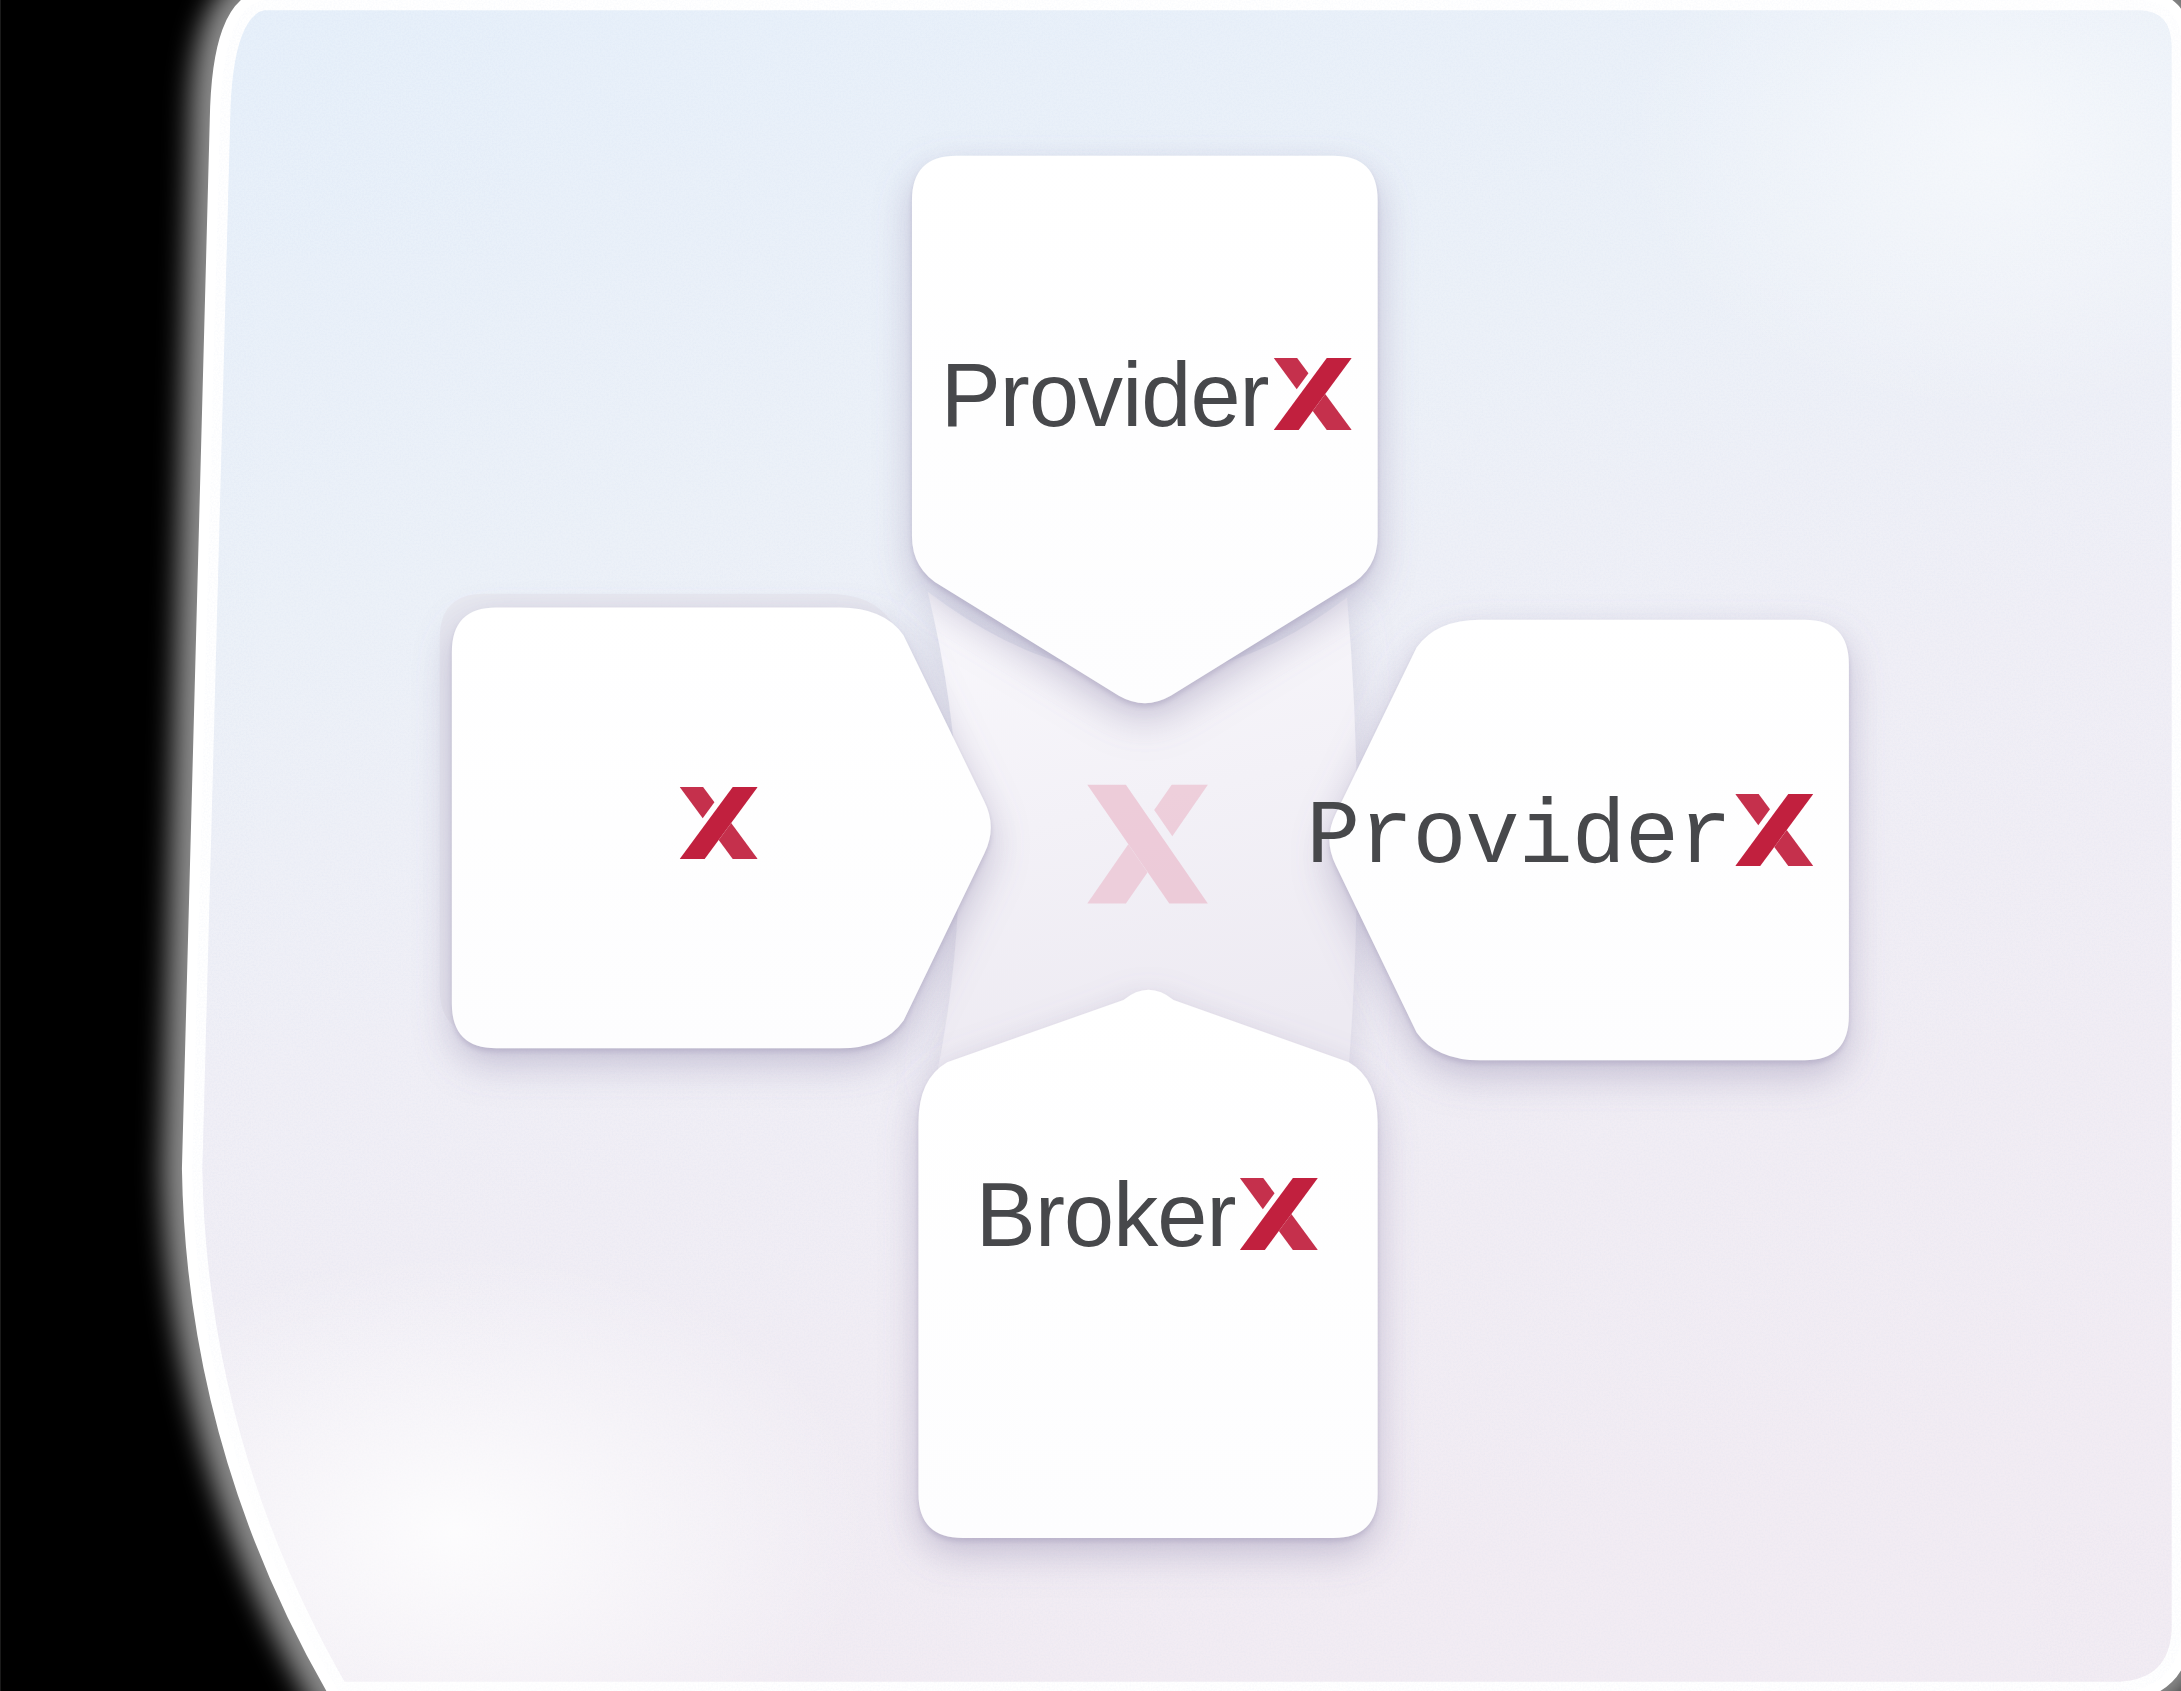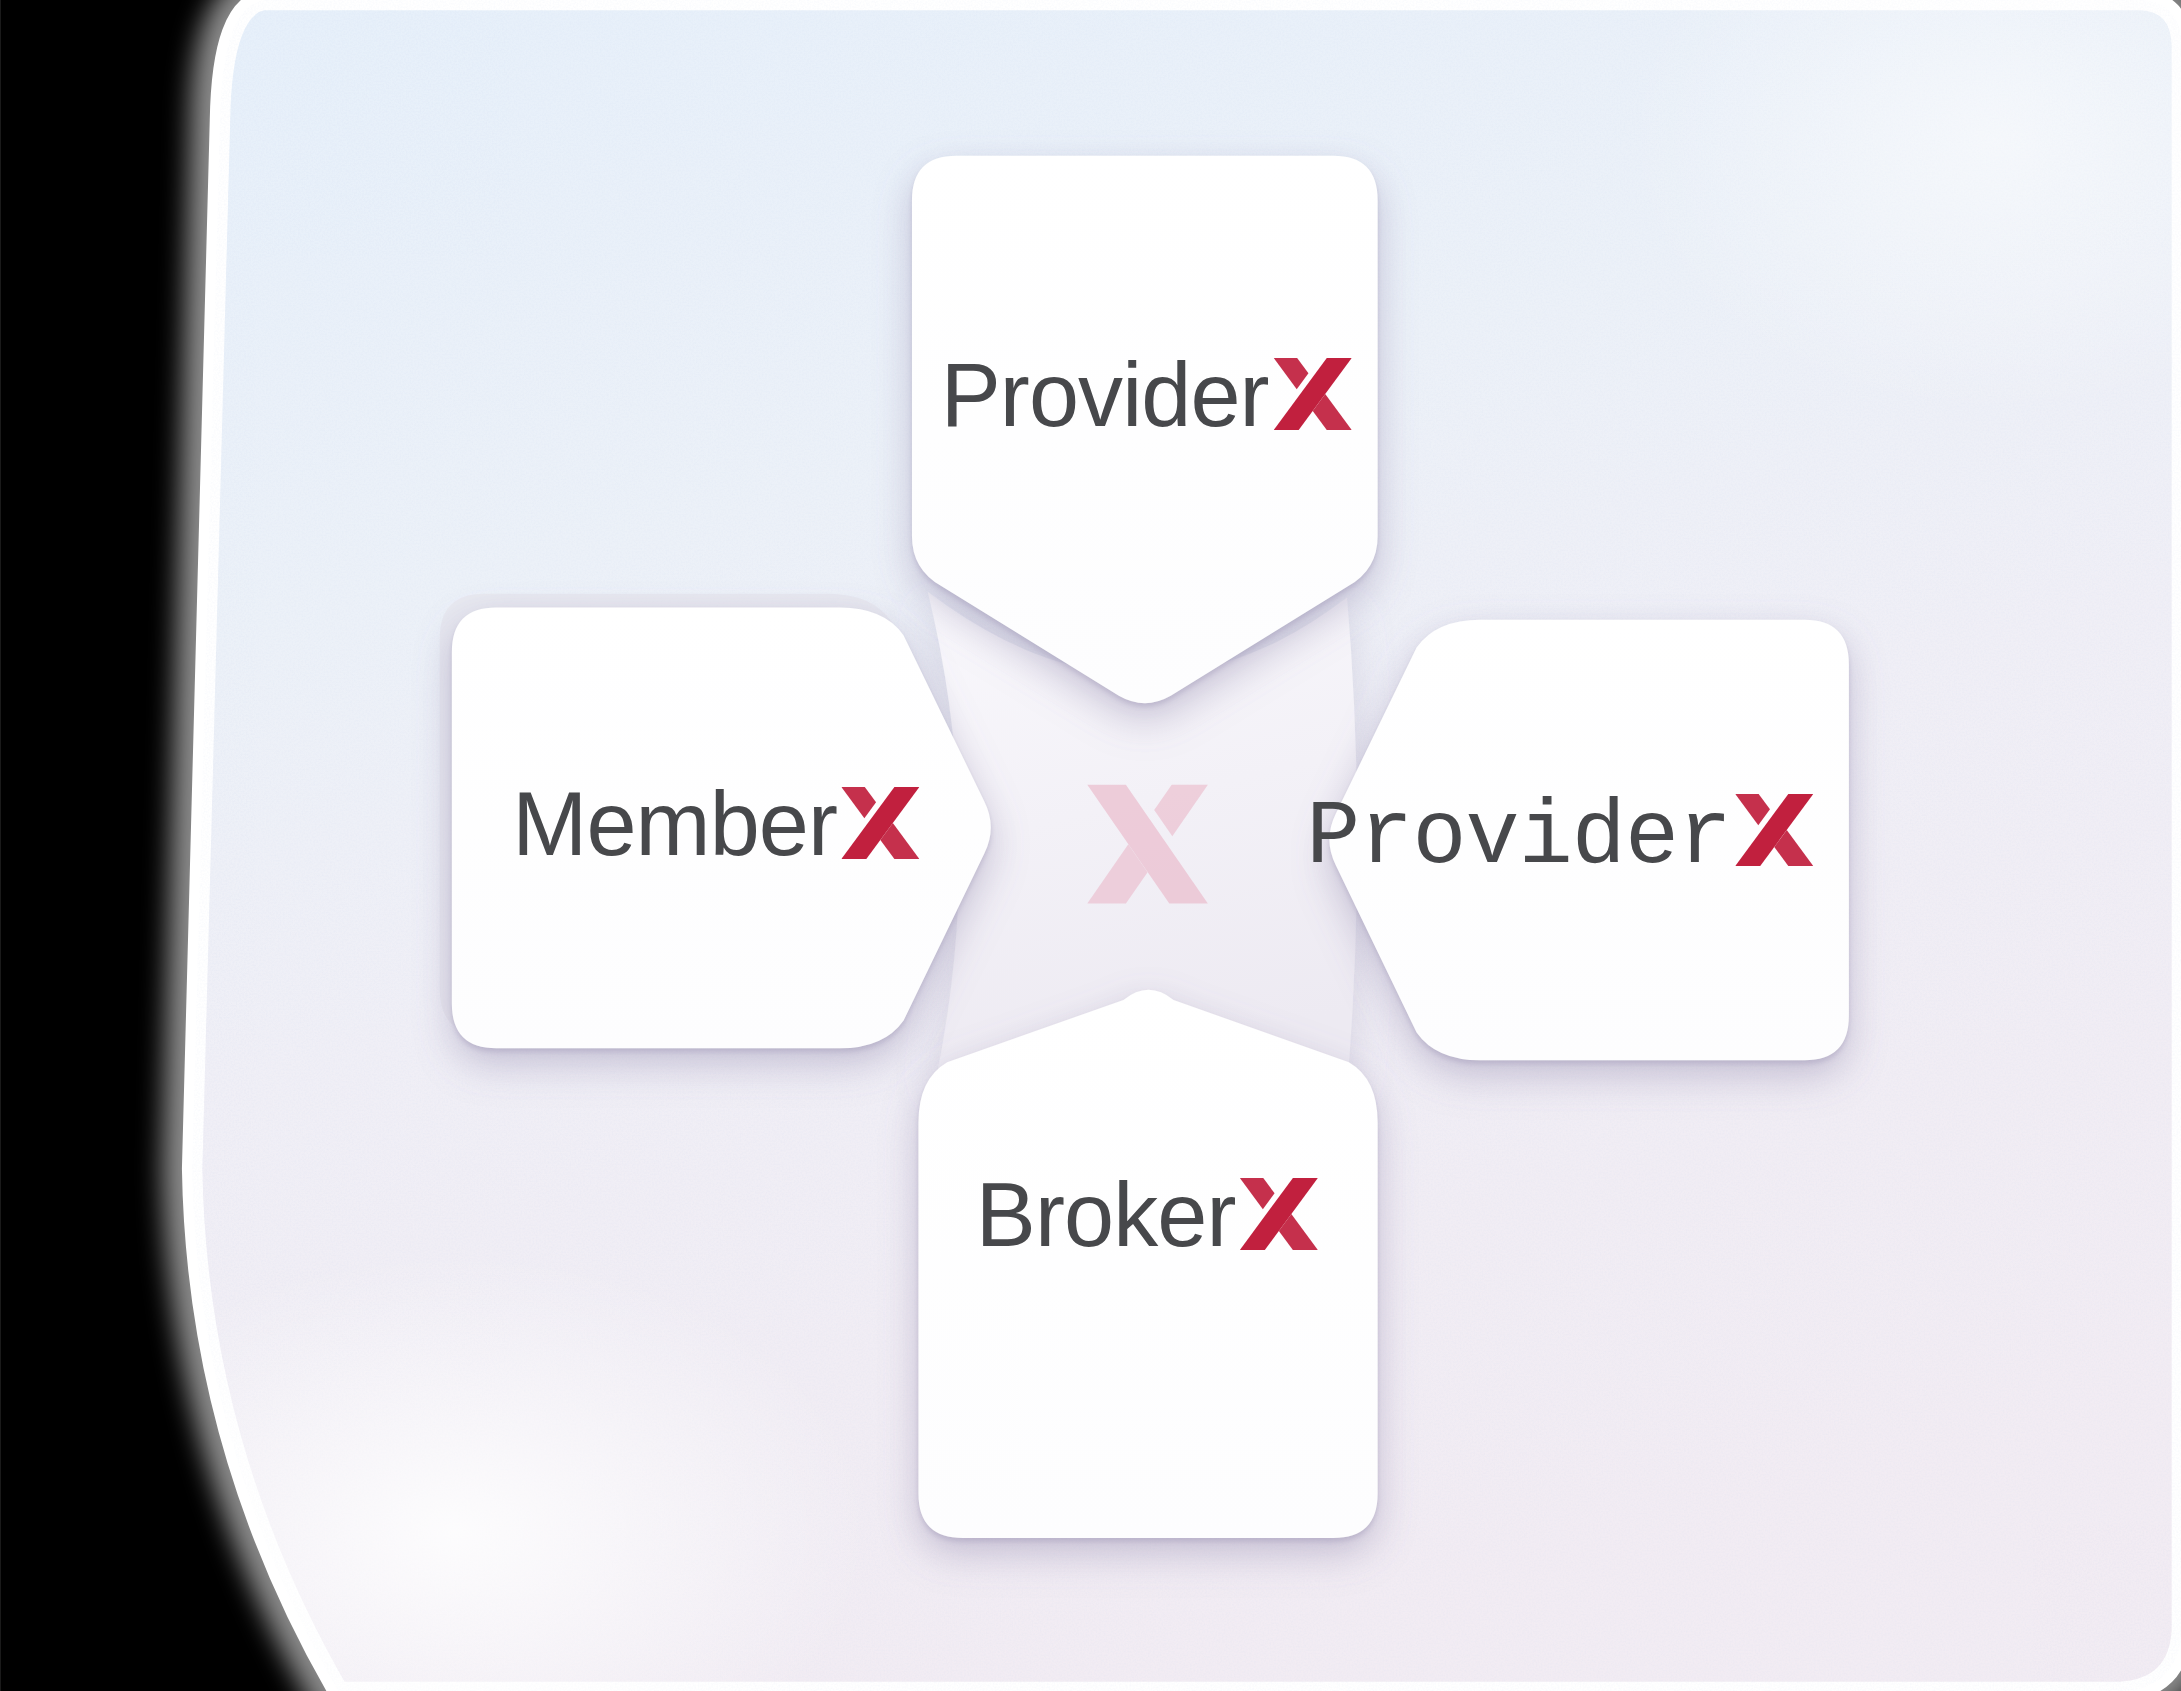--- a/index.html
+++ b/index.html
@@ -120,21 +120,21 @@
     <path d="M 990,1610 L 990,1210 Q 990,1163 1021,1145 L 1211,1078 Q 1238,1056 1265,1078 L 1454,1145 Q 1485,1163 1485,1210 L 1485,1610 Q 1485,1658 1437,1658 L 1038,1658 Q 990,1658 990,1610 Z" fill="url(#cardGrad)" filter="url(#cardShadow)"></path>
   </svg>
 
   <div class="label lbl-employer">
     <span class="word">Provider</span><svg class="xg" viewBox="0 0 100 100" preserveAspectRatio="none">
         <use href="#xmark"></use>
       </svg>
   </div>
 
   <div class="label lbl-member">
-    <span class="word">Member</span><svg class="xg" viewBox="0 0 100 100" preserveAspectRatio="none">
+    <svg class="xg" viewBox="0 0 100 100" preserveAspectRatio="none">
         <use href="#xmark"></use>
       </svg>
   </div>
 
   <div class="label lbl-provider">
     <span class="word">Provider</span><svg class="xg" viewBox="0 0 100 100" preserveAspectRatio="none">
         <use href="#xmark"></use>
       </svg>
   </div>
 

